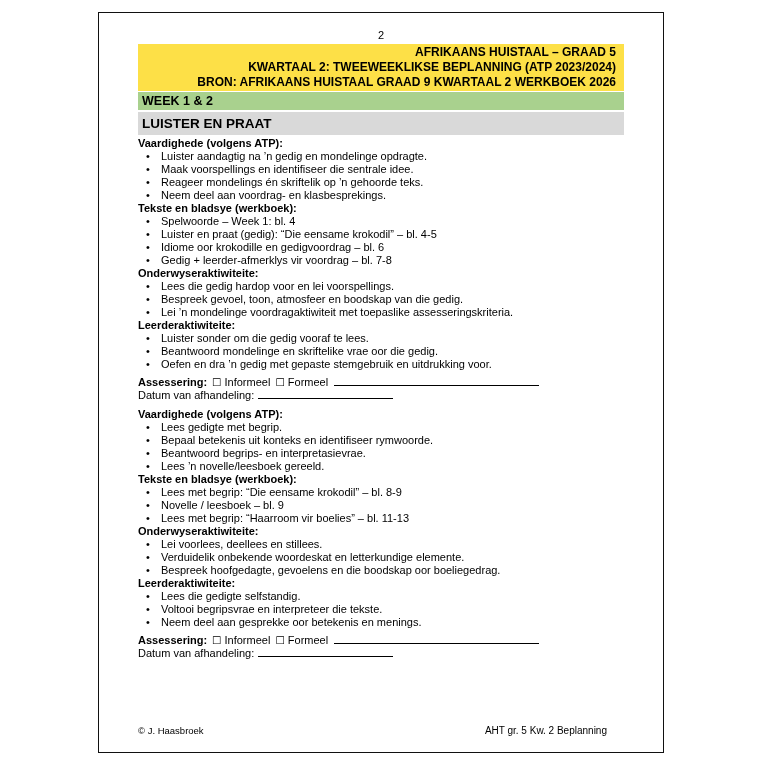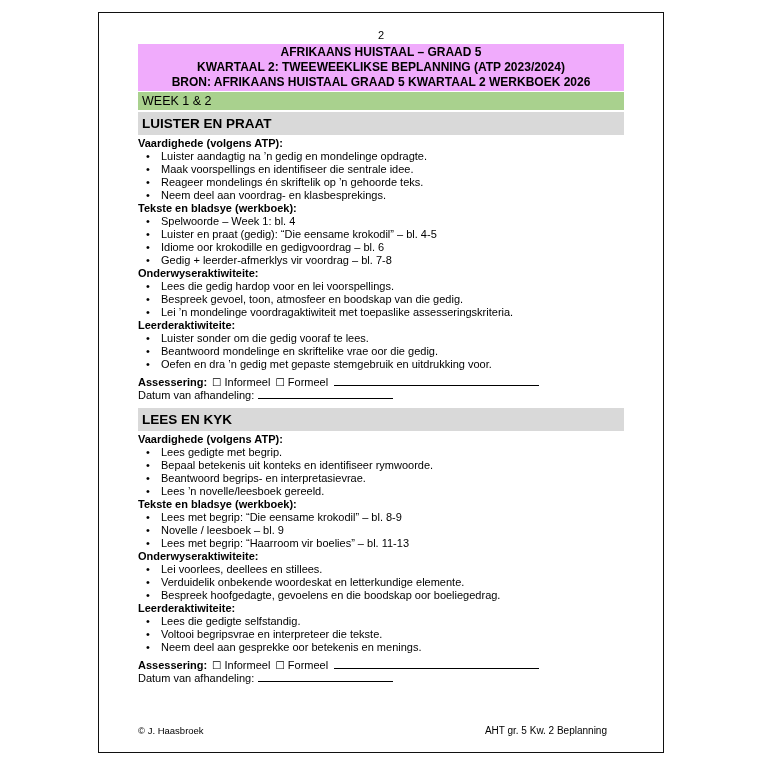--- a/index.html
+++ b/index.html
@@ -8,26 +8,26 @@
     font-family:"Liberation Sans", sans-serif;color:#000;
     -webkit-font-smoothing:antialiased;
   }
   .page{
     position:absolute;left:98px;top:12px;width:566px;height:741px;
     border:1.5px solid #111;box-sizing:border-box;background:#fff;
   }
   .content{margin:0 39px;}
   .pagenum{text-align:center;font-size:11px;line-height:13px;margin-top:16px;}
   .hdr{
-    background:#f0abfc;text-align:center;font-weight:bold;font-size:12px;
-    line-height:15px;padding:1px 0;margin-top:2px;
+    background:#fde047;text-align:right;font-weight:bold;font-size:12px;
+    line-height:15px;padding:1px 8px;margin-top:2px;
   }
   .hdr div{white-space:nowrap;}
   .week{
-    background:#A9D18E;font-weight:normal;font-size:12.5px;line-height:14px;
+    background:#A9D18E;font-weight:bold;font-size:12.5px;line-height:14px;
     padding:2px 4px;margin-top:1px;
   }
   .secbar{
     background:#D9D9D9;font-weight:bold;font-size:13.5px;line-height:15px;
     padding:4px 4px;margin-top:2px;
   }
   .secbody{font-size:11px;line-height:13px;margin-top:2px;}
   .lbl{font-weight:bold;}
   .bl{display:flex;}
   .bl .dot{width:15px;padding-left:8px;flex:0 0 auto;}
@@ -47,21 +47,21 @@
 <body>
 
 <div class="page">
   <div class="content">
 
     <div class="pagenum">2</div>
 
     <div class="hdr">
       <div>AFRIKAANS HUISTAAL – GRAAD 5</div>
       <div>KWARTAAL 2: TWEEWEEKLIKSE BEPLANNING (ATP 2023/2024)</div>
-      <div>BRON: AFRIKAANS HUISTAAL GRAAD 5 KWARTAAL 2 WERKBOEK 2026</div>
+      <div>BRON: AFRIKAANS HUISTAAL GRAAD 9 KWARTAAL 2 WERKBOEK 2026</div>
     </div>
 
     <div class="week">WEEK 1 &amp; 2</div>
 
     <div class="secbar">LUISTER EN PRAAT</div>
     <div class="secbody">
 
       <div class="lbl">Vaardighede (volgens ATP):</div>
       <div class="bl">
           <span class="dot">•</span>
@@ -127,21 +127,20 @@
         </div>
 
       <div class="assess">
         <span class="albl">Assessering:</span><span class="opt"><span class="cb">☐</span><span>Informeel</span></span><span class="opt"><span class="cb">☐</span><span>Formeel</span></span><span class="fill f1"></span>
       </div>
       <div class="datum">
         <span class="albl">Datum van afhandeling:</span><span class="fill f2"></span>
       </div>
     </div>
 
-    <div class="secbar">LEES EN KYK</div>
     <div class="secbody">
 
       <div class="lbl">Vaardighede (volgens ATP):</div>
       <div class="bl">
           <span class="dot">•</span>
           <span class="tx">Lees gedigte met begrip.</span>
         </div>
       <div class="bl">
           <span class="dot">•</span>
           <span class="tx">Bepaal betekenis uit konteks en identifiseer rymwoorde.</span>

